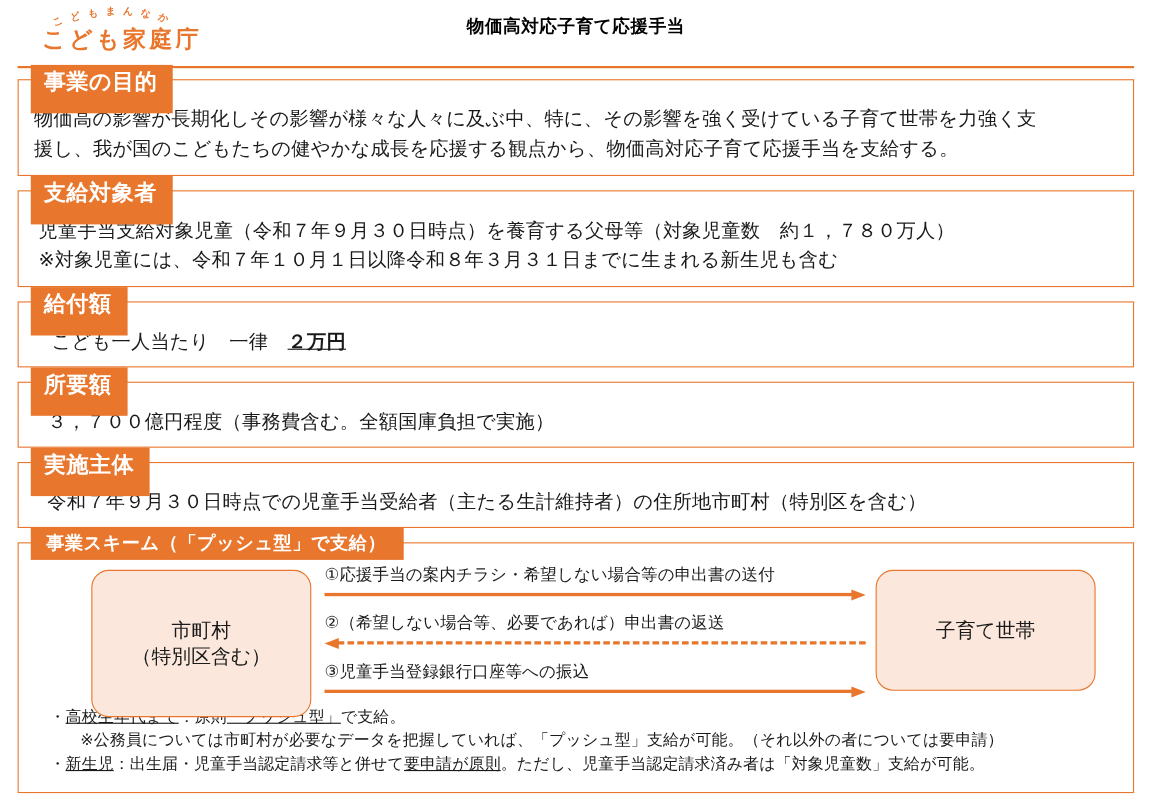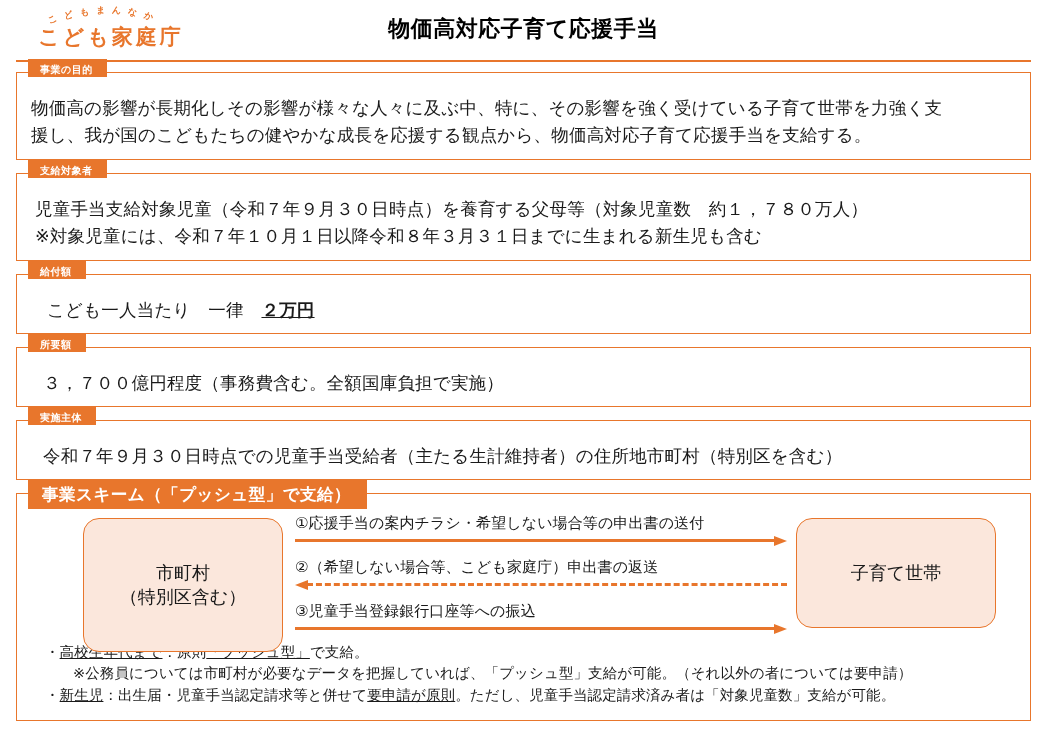--- a/index.html
+++ b/index.html
@@ -49,21 +49,21 @@
     letter-spacing: 3px;
     line-height: 1.1;
     margin-top: 1px;
   }
   .page-title {
     position: absolute;
     left: 0;
     right: 0;
     top: 14px;
     text-align: center;
-    font-size: 22px;
+    font-size: 16px;
     font-weight: bold;
     color: #000000;
     letter-spacing: 0.5px;
   }
   .header-rule {
     position: absolute;
     left: 16px;
     right: 16px;
     top: 60px;
     height: 2px;
@@ -83,24 +83,24 @@
     background: #ffffff;
     margin-bottom: 13px;
     box-sizing: border-box;
   }
   .section-label {
     position: absolute;
     left: 11px;
     top: -14px;
     background: #E8762C;
     color: #ffffff;
-    font-size: 10px;
+    font-size: 20px;
     font-weight: bold;
     line-height: 1;
-    padding: 6px 14px 2px 12px;
+    padding: 6px 14px 18px 12px;
     white-space: nowrap;
     letter-spacing: 0.5px;
   }
   .section-body {
     padding: 22px 14px 9px 14px;
     font-size: 17.5px;
     line-height: 1.55;
     letter-spacing: 0.2px;
   }
   .section-body p {
@@ -305,21 +305,21 @@
 
         <div class="flow flow-1">
           <div class="flow-label">①応援手当の案内チラシ・希望しない場合等の申出書の送付</div>
           <div class="arrow-line">
             <div class="shaft solid"></div>
             <div class="head-right"></div>
           </div>
         </div>
 
         <div class="flow flow-2">
-          <div class="flow-label">②（希望しない場合等、こども家庭庁）申出書の返送</div>
+          <div class="flow-label">②（希望しない場合等、必要であれば）申出書の返送</div>
           <div class="arrow-line">
             <div class="shaft dashed"></div>
             <div class="head-left"></div>
           </div>
         </div>
 
         <div class="flow flow-3">
           <div class="flow-label">③児童手当登録銀行口座等への振込</div>
           <div class="arrow-line">
             <div class="shaft solid"></div>

